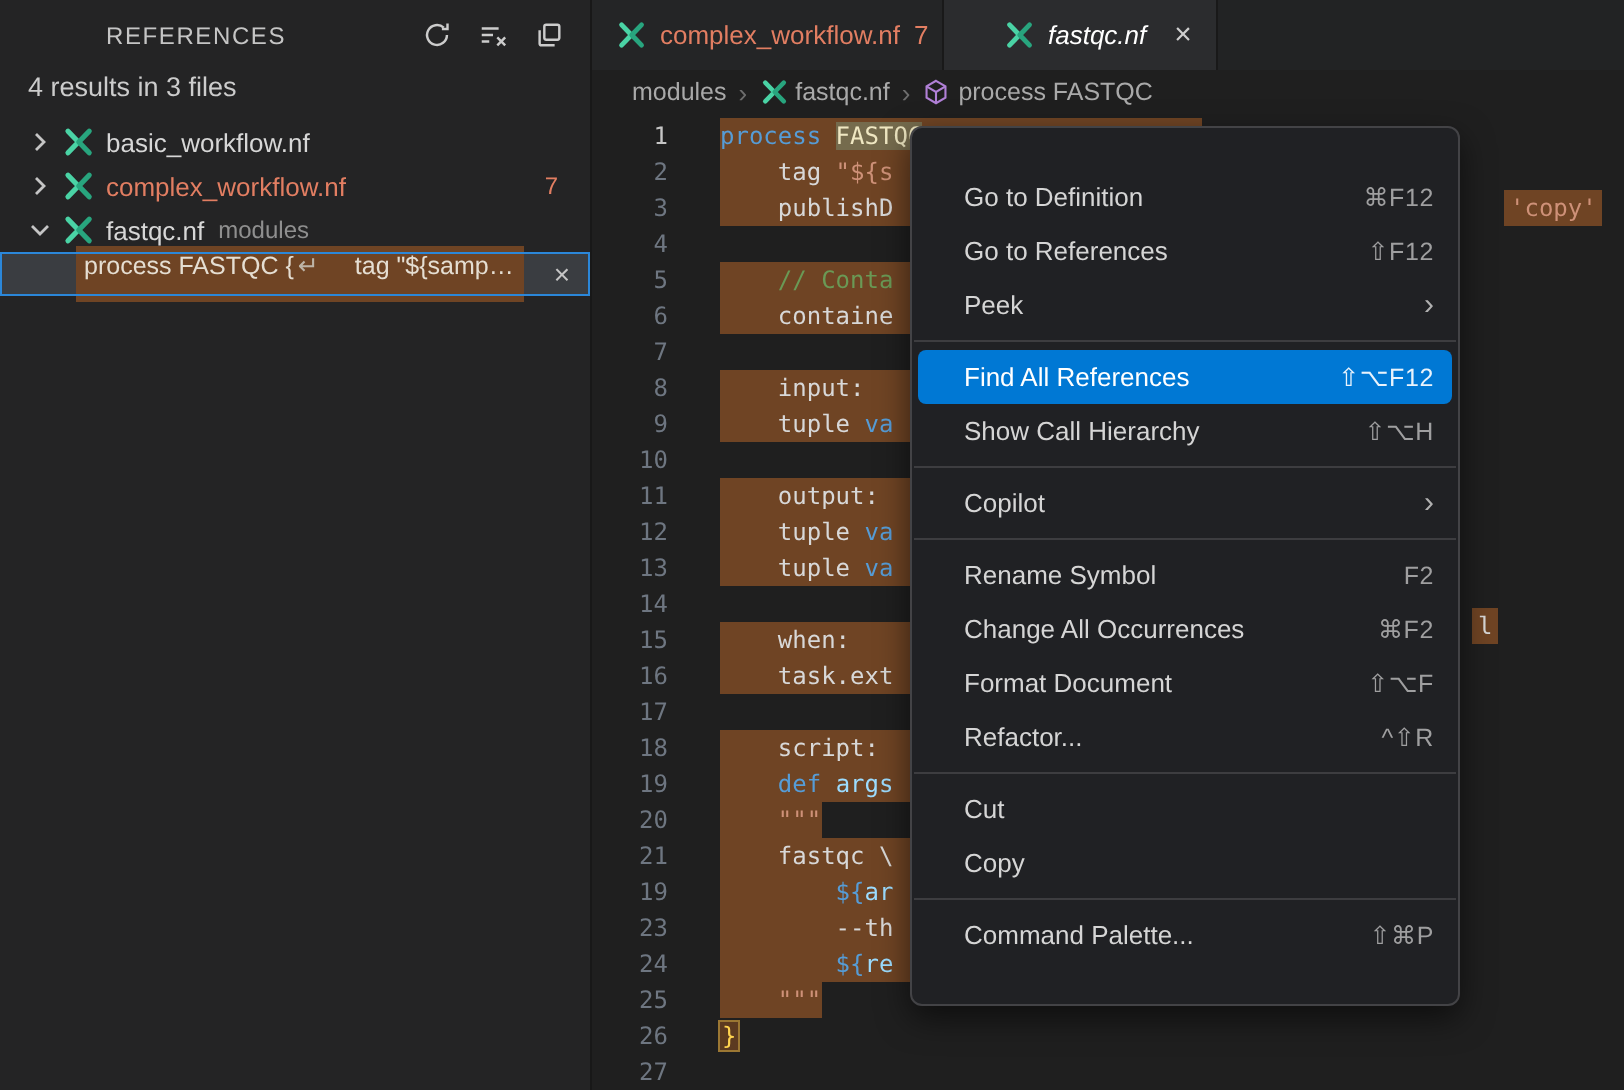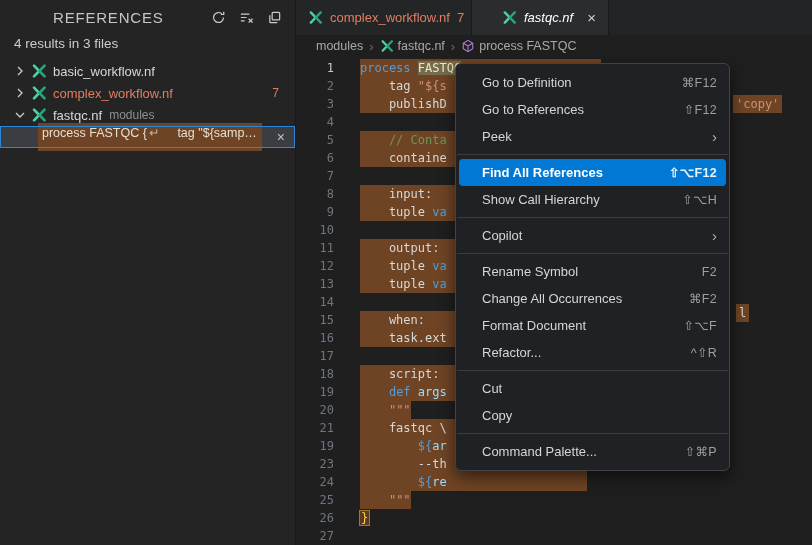--- a/index.html
+++ b/index.html
@@ -8,21 +8,21 @@
     width:812px; height:545px; position:relative; overflow:hidden;
     background:#1f1f1f; color:#cccccc;
     font-family:"Liberation Sans", sans-serif;
   }
   svg { display:block; }
 
   
   .sidebar { position:absolute; left:0; top:0; width:296px; height:545px;
     background:#242425; border-right:1px solid #181818; }
   .sb-header { display:flex; align-items:center; height:35px; padding:0 10px 0 16px; }
-  .sb-title { flex:1; font-size:15px; letter-spacing:.8px; color:#c5c5c5;padding-left:37px; }
+  .sb-title { flex:1; font-size:12px; letter-spacing:.8px; color:#c5c5c5;padding-left:37px; }
   .sb-actions { display:flex; gap:6px; }
   .icon-btn { width:22px; height:22px; display:flex; align-items:center; justify-content:center;
     border-radius:4px; color:#cccccc; cursor:pointer; }
   .sb-summary { padding:1px 16px 9px 14px; font-size:13.5px; color:#cccccc; }
 
   .tree-row { display:flex; align-items:center; height:22px; padding:0 8px 0 12px; font-size:13px; cursor:pointer; }
   .twisty { width:16px; height:16px; flex:none; display:flex; align-items:center; justify-content:center; color:#c5c5c5; }
   .nf-ico { width:17px; height:17px; flex:none; margin:0 6px 0 2px; display:flex; align-items:center; justify-content:center; }
   .tree-label { color:#d7d7d7; white-space:nowrap; }
   .tree-label.modified { color:#e27e62; }
@@ -72,27 +72,27 @@
   .seg-com { color:#6a9955; }
   .seg-var { color:#9cdcfe; }
   .seg-word { background:#756b4d; color:#efe7c2; }
   .seg-bracket { color:#ffd34f; background:#5c3a20; border:1px solid #9b7733; padding:0 1px; margin-left:-1px; }
   .indent-guide { position:absolute; left:93px; top:0; bottom:0; width:1px; background:rgba(255,255,255,.16); }
   .fragment { position:absolute; background:#6f4424; padding:0 3px; height:18px; line-height:18px; white-space:pre; }
 
   
   .context-menu { position:absolute; left:455px; top:63px; width:275px; z-index:20;
     background:#202124; border:1px solid #434346; border-radius:6px;
-    box-shadow:0 6px 16px rgba(0,0,0,.55); padding:5px 0; font-size:13px; }
+    box-shadow:0 6px 16px rgba(0,0,0,.55); padding:21px 0; font-size:13px; }
   .menu-item { display:flex; align-items:center; height:27px; margin:0 3px;
     padding:0 9px 0 23px; border-radius:4px; color:#d5d5d5; cursor:pointer; }
   .menu-item .mi-label { flex:1; }
   .mi-shortcut { color:#9f9fa0; font-size:12.5px; letter-spacing:.3px; }
   .mi-sub { color:#b0b0b0; font-size:15px; line-height:1; }
-  .menu-item.hi { background:#0078d4; color:#ffffff;font-weight:bold; }
+  .menu-item.hi { background:#0078d4; color:#ffffff; }
   .menu-item.hi .mi-shortcut { color:#e9f3fc; }
   .menu-sep { height:1px; background:#3d3d40; margin:4px 1px; }
 </style>
 </head>
 <body>
 
 <div class="sidebar">
   <div class="sb-header">
     <div class="sb-title">REFERENCES</div>
     <div class="sb-actions">
@@ -241,21 +241,21 @@
         <div class="code-line"><span class="gutter">19</span><span class="content"><span class="hl ext"><span class="seg-plain">    </span><span class="seg-kw">def </span><span class="seg-var">args</span></span></span></div>
         <div class="code-line"><span class="gutter">20</span><span class="content"><span class="hl"><span class="seg-plain">    </span><span class="seg-str">"""</span></span></span></div>
         <div class="code-line"><span class="gutter">21</span><span class="content"><span class="hl ext"><span class="seg-plain">    fastqc \</span></span></span></div>
         <div class="code-line"><span class="gutter">19</span><span class="indent-guide"></span><span class="content"><span class="hl ext"><span class="seg-plain">        </span><span class="seg-kw">${</span><span class="seg-var">ar</span></span></span></div>
         <div class="code-line"><span class="gutter">23</span><span class="indent-guide"></span><span class="content"><span class="hl ext"><span class="seg-plain">        --th</span></span></span></div>
         <div class="code-line"><span class="gutter">24</span><span class="indent-guide"></span><span class="content"><span class="hl ext"><span class="seg-plain">        </span><span class="seg-kw">${</span><span class="seg-var">re</span></span></span></div>
         <div class="code-line"><span class="gutter">25</span><span class="content"><span class="hl"><span class="seg-plain">    </span><span class="seg-str">"""</span></span></span></div>
         <div class="code-line"><span class="gutter">26</span><span class="content"><span class="seg-bracket">}</span></span></div>
         <div class="code-line"><span class="gutter">27</span><span class="content"></span></div>
       </div>
-  <span class="fragment seg-str" style="top: 38px; left: 437px;">'copy'</span>
+  <span class="fragment seg-str" style="top: 38px; left: 456px;">'copy'</span>
       <span class="fragment seg-plain" style="top: 200px; left: 440px;">l</span>
     </div>
 </div>
 
 <div class="context-menu" id="ctxmenu">
     <div class="menu-item">
       <span class="mi-label">Go to Definition</span>
       <span class="mi-shortcut">⌘F12</span>
     </div>
     <div class="menu-item">

